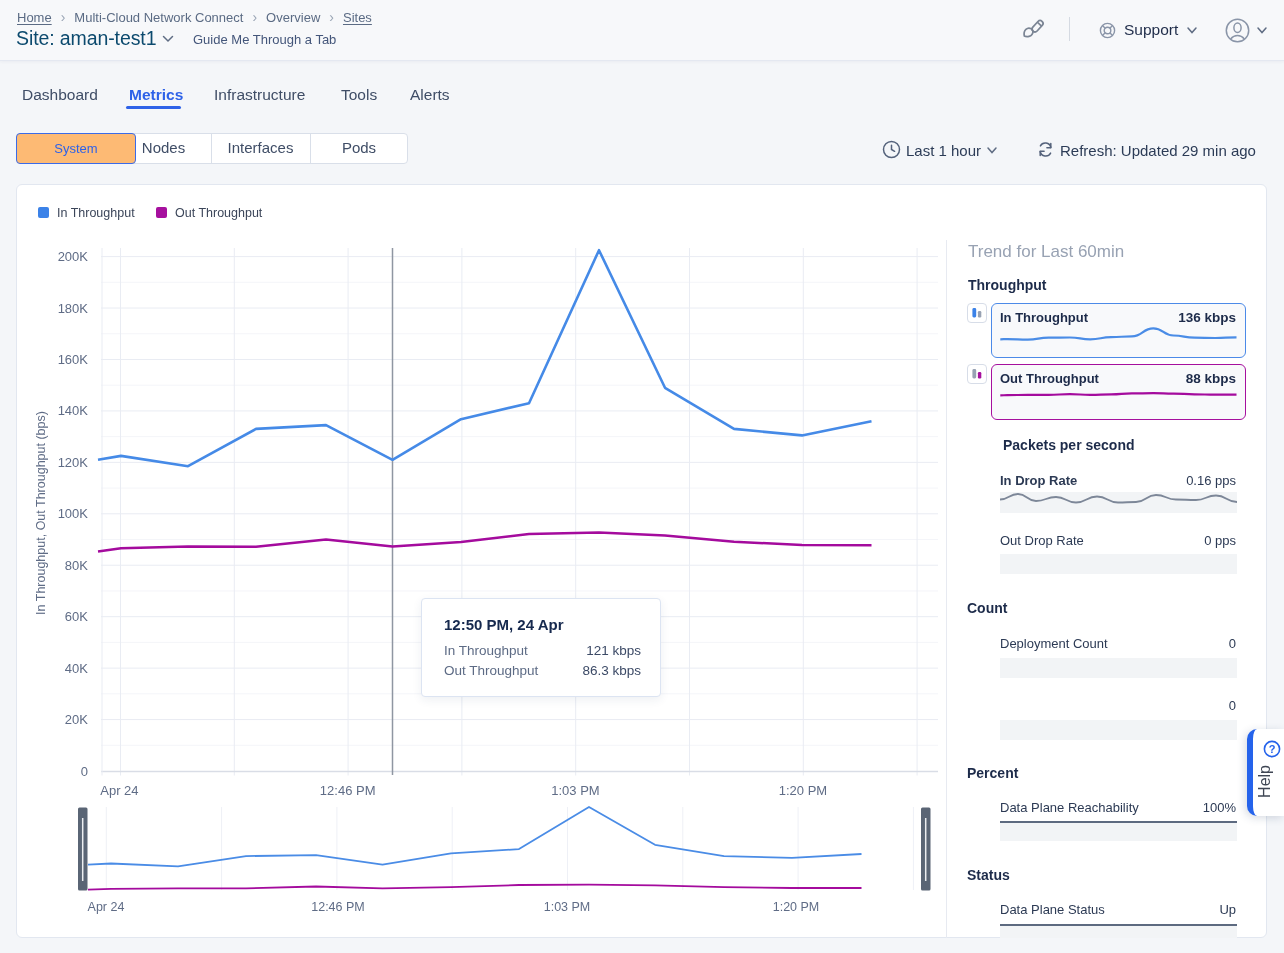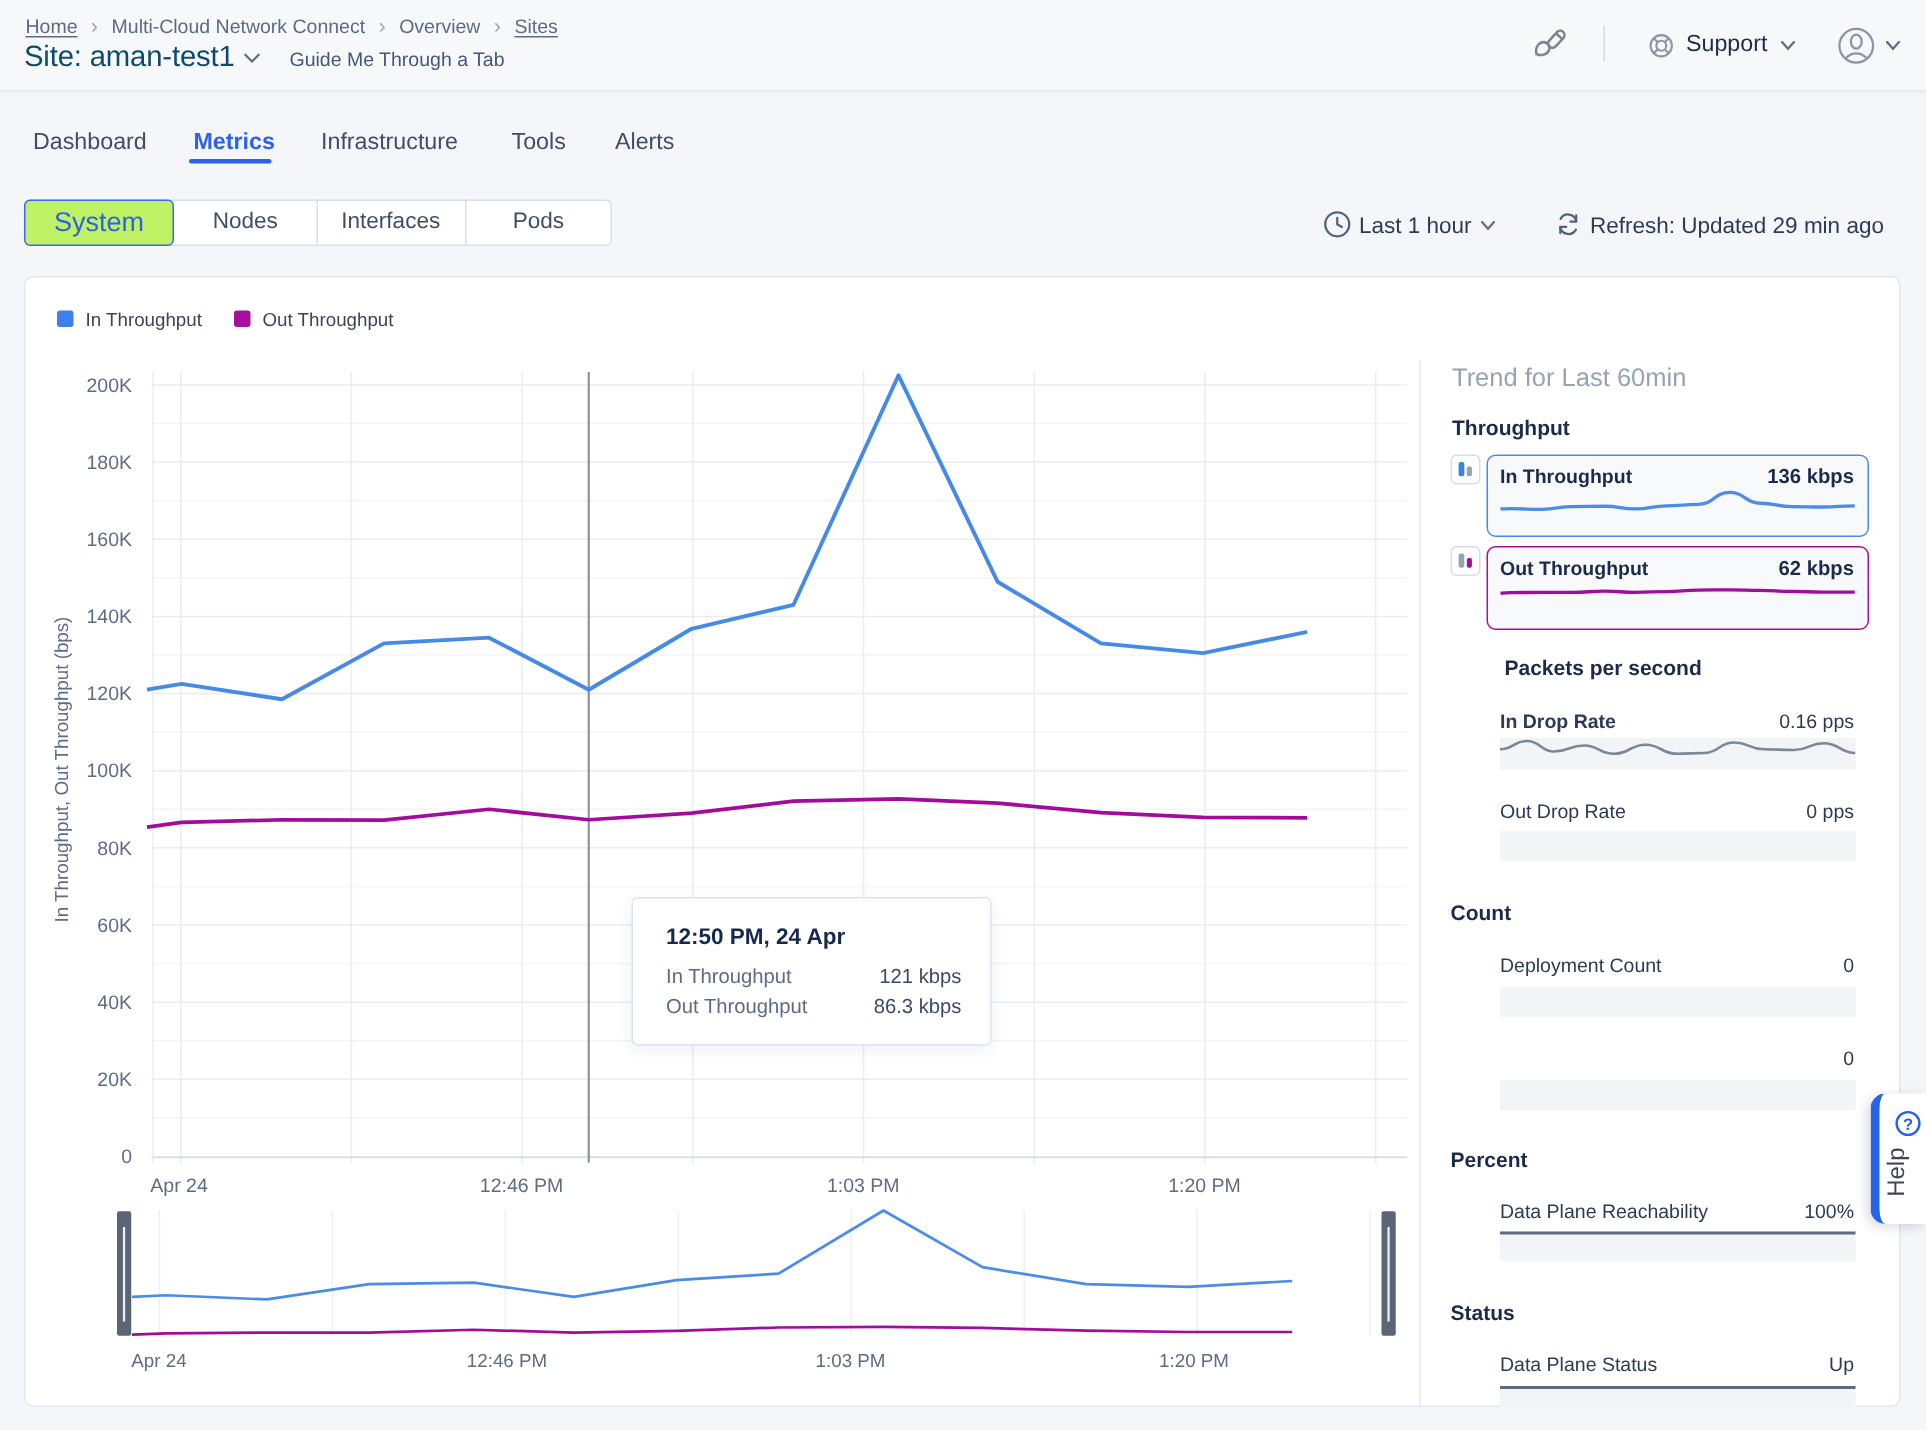--- a/index.html
+++ b/index.html
@@ -14,21 +14,21 @@
 #title { left:16px; top:27px; font-size:19.5px; font-weight:400; color:#0c4a6e; letter-spacing:-0.1px; }
 #guideme { left:193px; top:32px; font-size:13px; color:#44567a; }
 
 .tab { top:86px; font-size:15.5px; color:#3f4d66; }
 #tab-metrics { color:#2e62e8; font-weight:700; }
 #tab-underline { left:126px; top:106px; width:55px; height:3px; background:#2e62e8; border-radius:2px; }
 
 #segwrap { left:16px; top:133px; width:392px; height:31px; background:#fff; border:1px solid #d9dfe9; border-radius:4px; }
 .seg { top:133px; height:31px; line-height:29px; text-align:center; font-size:15px; color:#3f4d66; }
 .segdiv { top:133px; width:1px; height:31px; background:#d9dfe9; }
-#seg-active { left:16px; top:133px; width:100px; height:31px; border:1px solid #3b6be8; border-radius:4px; background:#bef264; color:#2e62e8; line-height:29px; text-align:center; font-size:18px; }
+#seg-active { left:16px; top:133px; width:120px; height:31px; border:1px solid #3b6be8; border-radius:4px; background:#fdba74; color:#2e62e8; line-height:29px; text-align:center; font-size:13px; }
 
 .ctl { font-size:15.5px; color:#2c3c57; }
 
 #card { left:16px; top:184px; width:1251px; height:754px; background:#fff; border:1px solid #e2e7f0; border-radius:6px; }
 #legend { left:38px; top:206px; font-size:12.5px; color:#3b4559; }
 .lsq { display:inline-block; width:11px; height:11px; margin-right:8px; position:relative; top:1px; border-radius:2px; }
 #divider { left:946px; top:240px; width:1px; height:698px; background:#e7eaf1; }
 
 #tooltip { left:421px; top:598px; width:240px; height:99px; background:#fff; border:1px solid #dce4f2; border-radius:4px; box-shadow:0 3px 10px rgba(40,60,100,0.08); }
 #tt-title { left:22px; top:17px; font-size:15px; font-weight:700; color:#16294e; position:absolute; }
@@ -203,21 +203,21 @@
       </svg></div>
     <div class="abs iconbox" style="left:21px; top:179.5px;"><svg width="18" height="18" viewBox="0 0 18 18">
         <rect x="4.4" y="4" width="3.8" height="9.5" rx="1.4" fill="#98a2b3"></rect>
         <rect x="9.9" y="7" width="3.4" height="6.5" rx="1.2" fill="#a6109e"></rect>
       </svg></div>
     <div class="abs scard" style="left:44.5px; top:119px; height:54.5px; border:1.5px solid #4c8ae8;"></div>
     <div class="abs sideh" style="left:54px; top:126px; font-size:13px;">In Throughput</div>
     <div class="abs sideh" style="left:214px; top:126px; font-size:13.5px; width:76px; text-align:right;">136 kbps</div>
     <div class="abs scard" style="left:44.5px; top:179.5px; height:56px; border:1.5px solid #a6109e;"></div>
     <div class="abs sideh" style="left:54px; top:187px; font-size:13px;">Out Throughput</div>
-    <div class="abs sideh" style="left:214px; top:187px; font-size:13.5px; width:76px; text-align:right;">62 kbps</div>
+    <div class="abs sideh" style="left:214px; top:187px; font-size:13.5px; width:76px; text-align:right;">88 kbps</div>
     <svg class="abs" style="left:50px; top:130px;" width="245" height="110" viewBox="0 0 245 110" id="sparks">
       <path d="M4.3 25.3 C 7.8 25.3 7.8 25.1 11.3 25.1 C 21.6 25.1 21.6 25.6 31.8 25.6 C 42.2 25.6 42.2 23.7 52.6 23.7 C 63.2 23.7 63.2 23.5 73.9 23.5 C 84.1 23.5 84.1 25.3 94.2 25.3 C 104.7 25.3 104.7 23.2 115.2 23.2 C 125.5 23.2 125.5 22.3 135.9 22.3 C 146.6 22.3 146.6 14.3 157.3 14.3 C 167.4 14.3 167.4 21.5 177.5 21.5 C 188.0 21.5 188.0 23.7 198.5 23.7 C 208.9 23.7 208.9 24.0 219.3 24.0 C 229.9 24.0 229.9 23.3 240.5 23.3" fill="none" stroke="#4a8ce6" stroke-width="2.2"></path>
       <path d="M4.3 81.4 C 7.8 81.4 7.8 81.1 11.3 81.1 C 21.6 81.1 21.6 80.9 31.8 80.9 C 42.2 80.9 42.2 80.9 52.6 80.9 C 63.2 80.9 63.2 80.1 73.9 80.1 C 84.1 80.1 84.1 80.9 94.2 80.9 C 104.7 80.9 104.7 80.4 115.2 80.4 C 125.5 80.4 125.5 79.4 135.9 79.4 C 146.6 79.4 146.6 79.2 157.3 79.2 C 167.4 79.2 167.4 79.6 177.5 79.6 C 188.0 79.6 188.0 80.3 198.5 80.3 C 208.9 80.3 208.9 80.7 219.3 80.7 C 229.9 80.7 229.9 80.7 240.5 80.7" fill="none" stroke="#a40b9d" stroke-width="2.2"></path>
     </svg>
     <div class="abs sideh" style="left:21px; top:253px;padding-left:36px; ">Packets per second</div>
     <div class="abs rowlab" style="left:54px; top:289px;font-weight:bold; ">In Drop Rate</div>
     <div class="abs rowval" style="left:214px; top:289px; width:76px; text-align:right;">0.16 pps</div>
     <div class="abs gbox" style="left:54px; top:308px; width:237px; height:20.5px; "></div>
     <svg class="abs" style="left:54px; top:306px;" width="237" height="22" viewBox="0 0 237 22" id="wave">
       <path d="M0 9.5 C 9 9.5 9 4 18 4 C 27 4 27 11 36 11 C 46 11 46 7 56 7 C 66 7 66 12.5 76 12.5 C 86.5 12.5 86.5 6.5 97 6.5 C 107.5 6.5 107.5 12.5 118 12.5 C 127 12.5 127 12 136 12 C 146 12 146 5 156 5 C 166 5 166 9.5 176 9.5 C 186 9.5 186 10 196 10 C 206 10 206 5.5 216 5.5 C 226.5 5.5 226.5 12 237 12" fill="none" stroke="#7d8798" stroke-width="1.8"></path>

